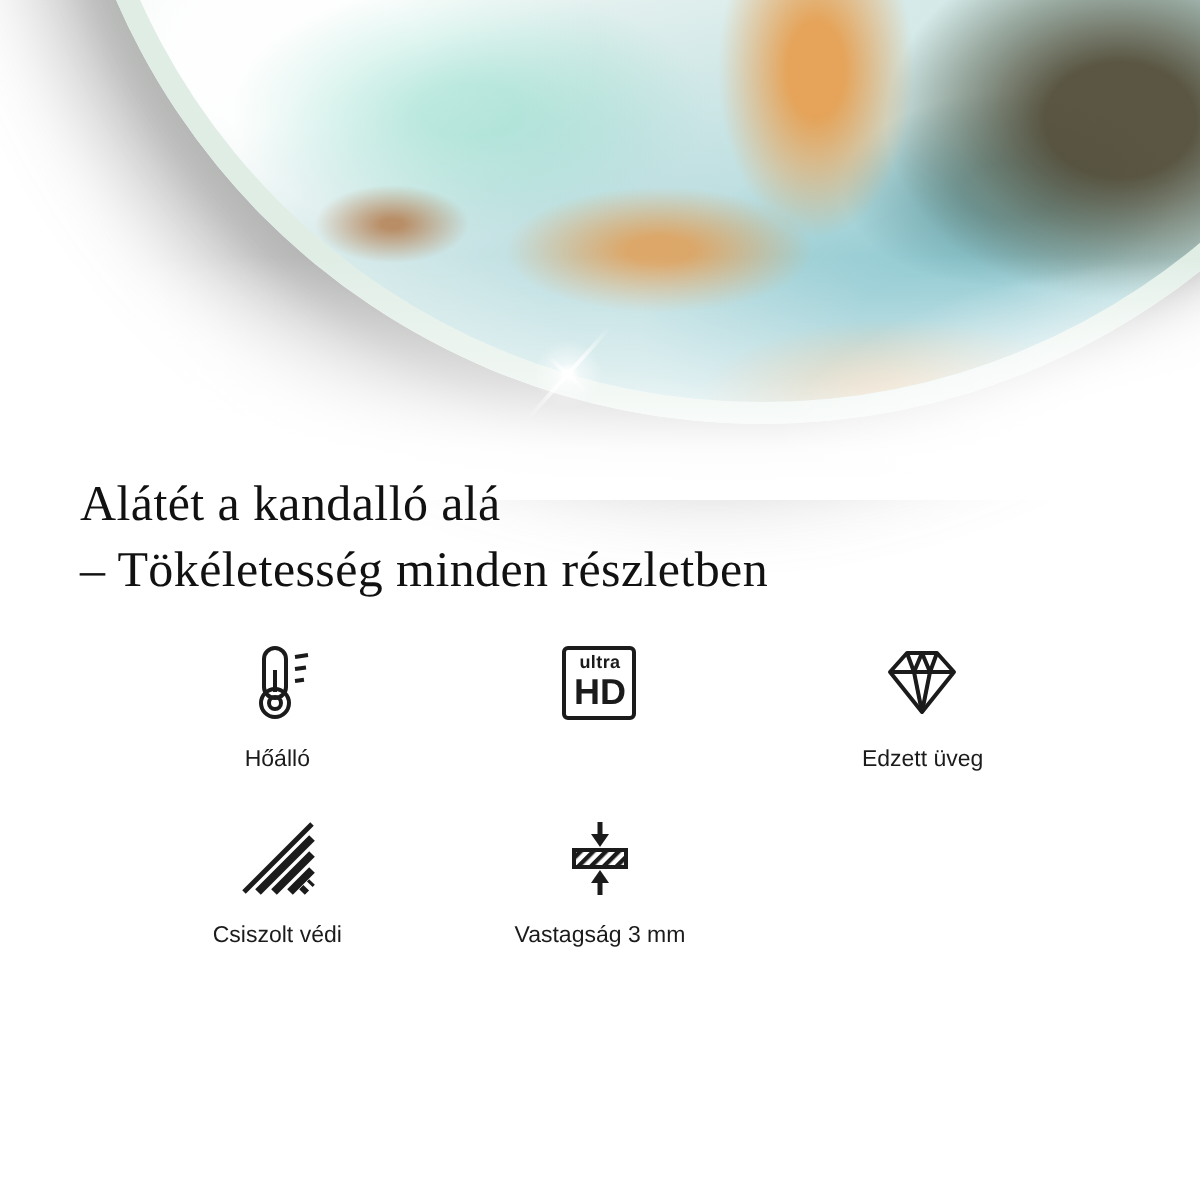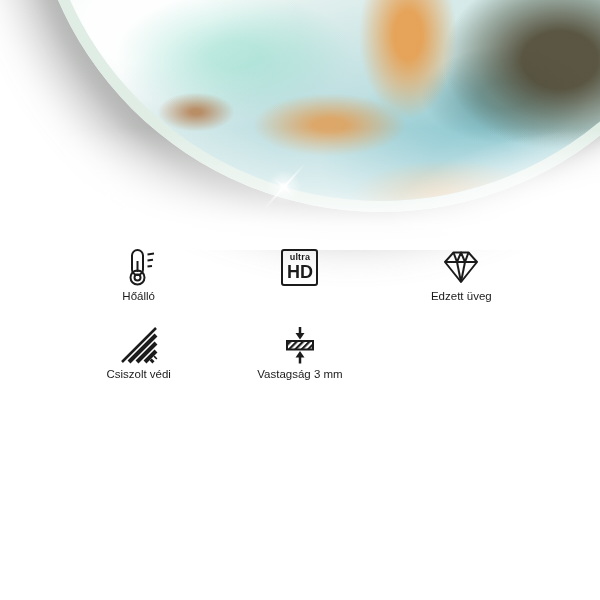--- a/index.html
+++ b/index.html
@@ -54,40 +54,44 @@
   .description{
     margin:15px 0 0;max-width:522px;font-size:13px;line-height:26px;color:#333;letter-spacing:.1px;
   }
   
   .features{
     display:grid;grid-template-columns:repeat(3,1fr);row-gap:20px;
     padding:0 18px;margin-top:16px;
   }
   .feature{display:flex;flex-direction:column;align-items:center;text-align:right;}
   .feature .icon-box{height:46px;display:flex;align-items:center;justify-content:center;}
-  .feature .label{font-size:11.5px;color:#1b1b1b;white-space:nowrap;}
+  .feature .label{margin-top:10px;font-size:11.5px;color:#1b1b1b;white-space:nowrap;}
   svg.ic{display:block;}
   .uhd{
     width:33px;height:33px;border:2.5px solid #1b1b1b;border-radius:3px;
     display:flex;flex-direction:column;align-items:center;justify-content:center;line-height:1;
   }
   .uhd .t1{font-size:9px;font-weight:600;letter-spacing:.2px;}
   .uhd .t2{font-size:18px;font-weight:800;margin-top:1px;}
 </style>
 </head>
 <body>
 
 <div class="hero">
   <div class="rim"></div>
   <div class="marble"></div>
   <div class="hero-fade"></div>
   <div class="sparkle"></div>
 </div>
 
 <div class="content">
+  <h1 class="headline">
+    <span>Alátét a kandalló alá</span><br>
+    <span>– Tökéletesség minden részletben</span>
+  </h1>
 
   <div class="features">
 
     <div class="feature">
       <div class="icon-box">
         <svg class="ic" width="40" height="40" viewBox="0 0 40 40" fill="none" stroke="#1b1b1b" stroke-width="2">
           <rect x="13" y="3" width="11" height="25" rx="5.5"></rect>
           <circle cx="18.5" cy="30.5" r="7"></circle>
           <circle cx="18.5" cy="30.5" r="3"></circle>
           <line x1="18.5" y1="14" x2="18.5" y2="25"></line>

